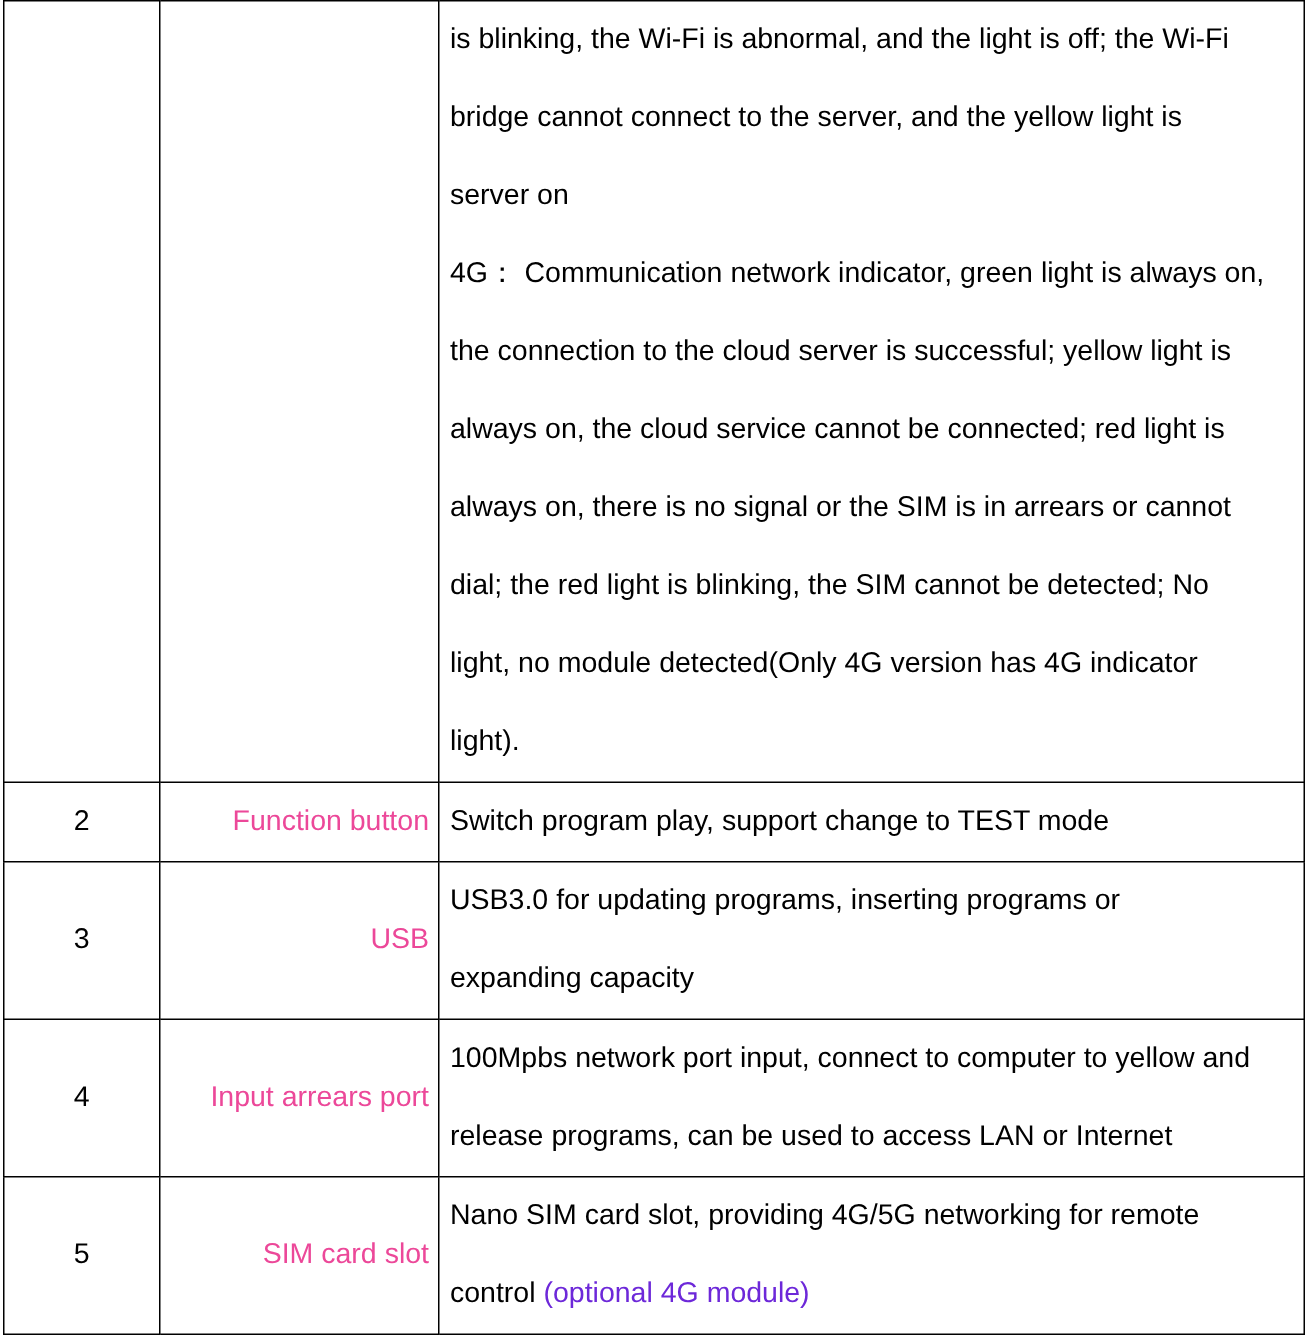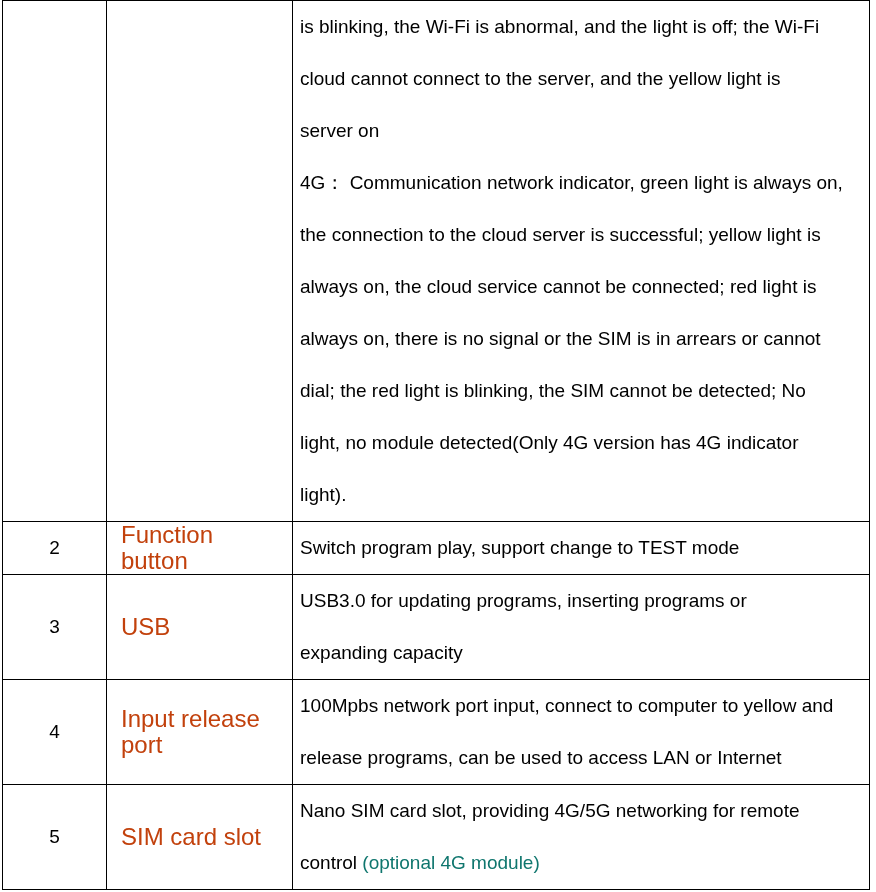--- a/index.html
+++ b/index.html
@@ -44,26 +44,26 @@
   col.c-desc  { width: 577px; }
 
   .cell-num {
     text-align: center;
     font-size: 19px;
     line-height: 26px;
     color: #000;
   }
 
   .cell-name {
-    text-align: left;
-    font-size: 24px;
+    text-align: right;
+    font-size: 19px;
     line-height: 26px;
     padding-left: 14px !important;
     padding-right: 6px !important;
-    color: #c2410c;
+    color: #ec4899;
   }
 
   .cell-desc {
     text-align: left;
     font-size: 19px;
     line-height: 52px;
     padding-left: 7px !important;
     padding-right: 6px !important;
     color: #000;
   }
@@ -74,21 +74,21 @@
     line-height: 52px;
     font-size: 19px;
     white-space: normal;
   }
 
   .label-4g {
     font-weight: normal;
   }
 
   .red-note {
-    color: #0f766e;
+    color: #6d28d9;
   }
 
   
   .row-cont .cell-desc {
     vertical-align: top;
     padding-top: 0px !important;
   }
   .row-cont .cell-desc p:first-child {
     margin-top: 0;
   }
@@ -101,41 +101,41 @@
     <colgroup>
       <col class="c-num">
       <col class="c-name">
       <col class="c-desc">
     </colgroup>
     <tbody id="table-body">
         <tr class="row-cont">
           <td class="cell-num"></td>
           <td class="cell-name"></td>
           <td class="cell-desc">
-            <p><span>is blinking, the Wi-Fi is abnormal, and the light is off; the Wi-Fi</span><br><span>cloud cannot connect to the server, and the yellow light is</span><br><span>server on</span></p>
+            <p><span>is blinking, the Wi-Fi is abnormal, and the light is off; the Wi-Fi</span><br><span>bridge cannot connect to the server, and the yellow light is</span><br><span>server on</span></p>
             <p><span class="label-4g">4G</span><span>：</span> <span>Communication network indicator, green light is always on,</span><br><span>the connection to the cloud server is successful; yellow light is</span><br><span>always on, the cloud service cannot be connected; red light is</span><br><span>always on, there is no signal or the SIM is in arrears or cannot</span><br><span>dial; the red light is blinking, the SIM cannot be detected; No</span><br><span>light, no module detected(Only 4G version has 4G indicator</span><br><span>light).</span></p>
           </td>
         </tr>
         <tr>
           <td class="cell-num">2</td>
           <td class="cell-name">Function button</td>
           <td class="cell-desc">
             <p><span>Switch program play, support change to TEST mode</span></p>
           </td>
         </tr>
         <tr>
           <td class="cell-num">3</td>
           <td class="cell-name">USB</td>
           <td class="cell-desc">
             <p><span>USB3.0 for updating programs, inserting programs or</span><br><span>expanding capacity</span></p>
           </td>
         </tr>
         <tr>
           <td class="cell-num">4</td>
-          <td class="cell-name">Input release port</td>
+          <td class="cell-name">Input arrears port</td>
           <td class="cell-desc">
             <p><span>100Mpbs network port input, connect to computer to yellow and</span><br><span>release programs, can be used to access LAN or Internet</span></p>
           </td>
         </tr>
         <tr>
           <td class="cell-num">5</td>
           <td class="cell-name">SIM card slot</td>
           <td class="cell-desc">
             <p><span>Nano SIM card slot, providing 4G/5G networking for remote</span><br><span>control </span><span class="red-note">(optional 4G module)</span></p>
           </td>

